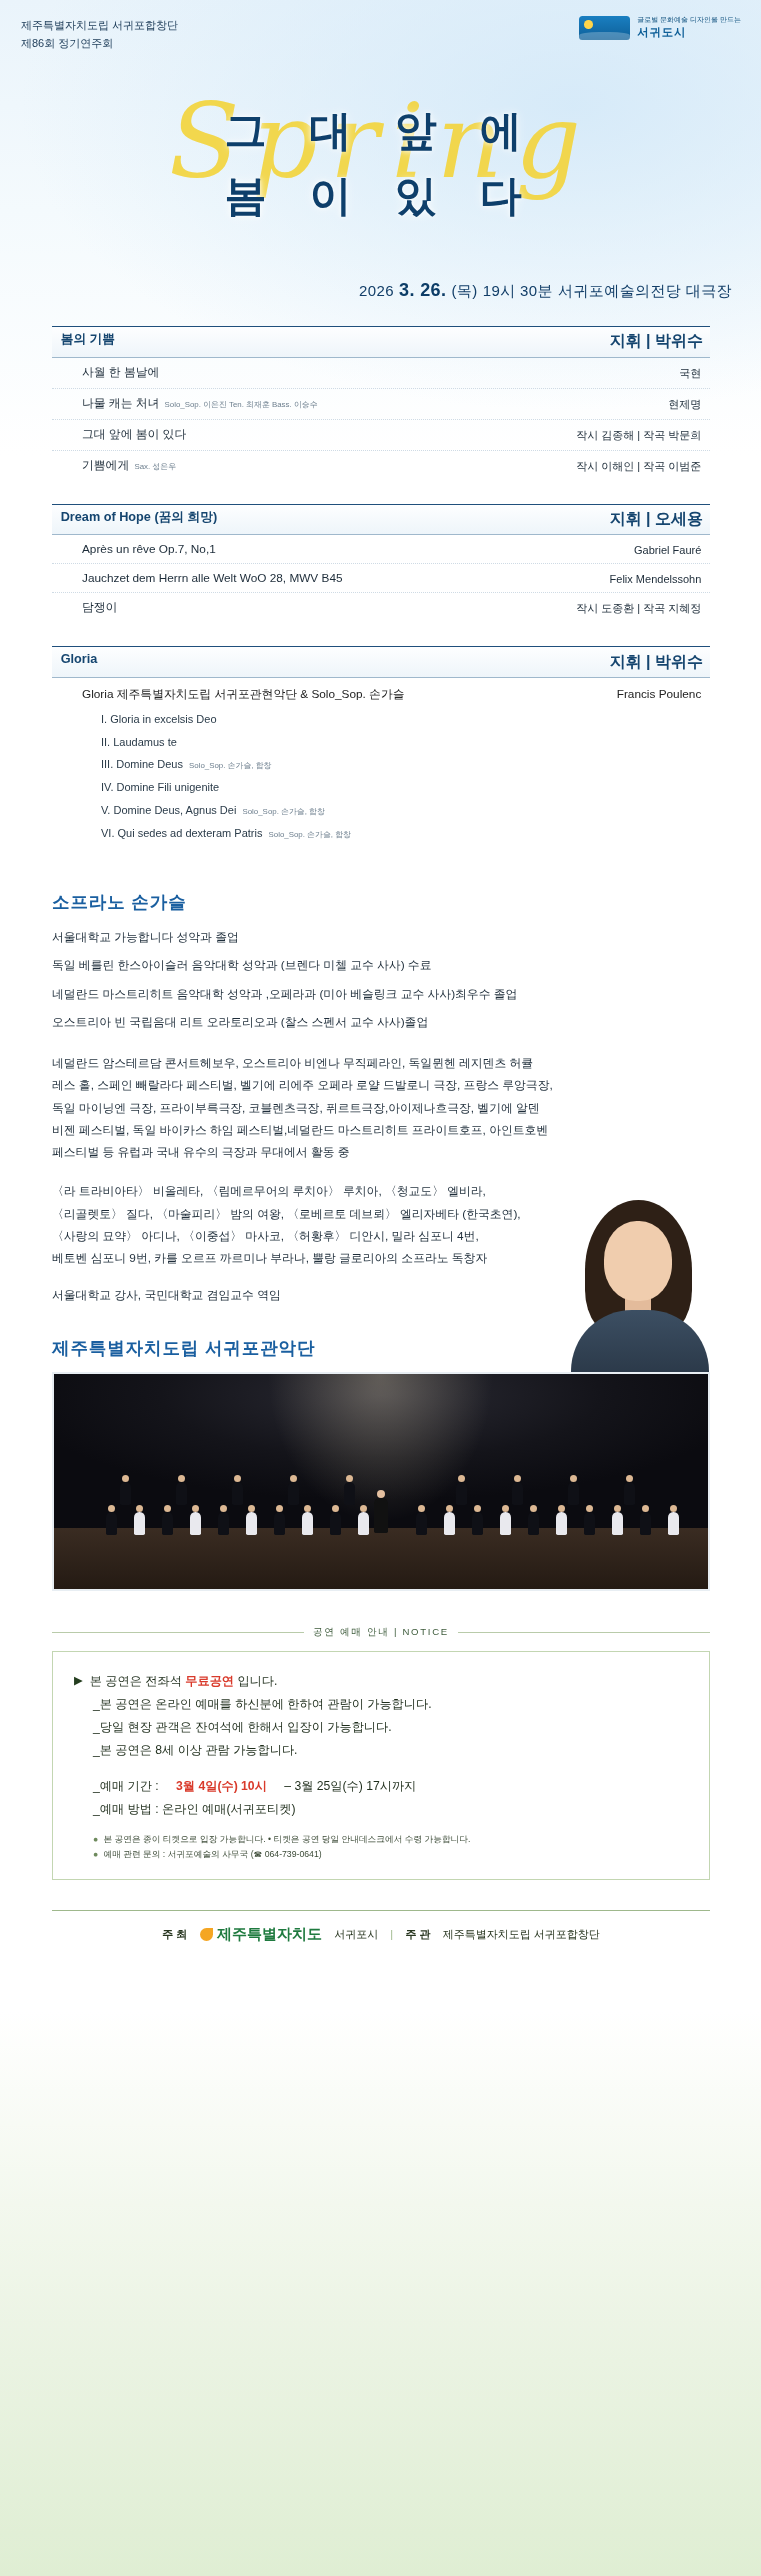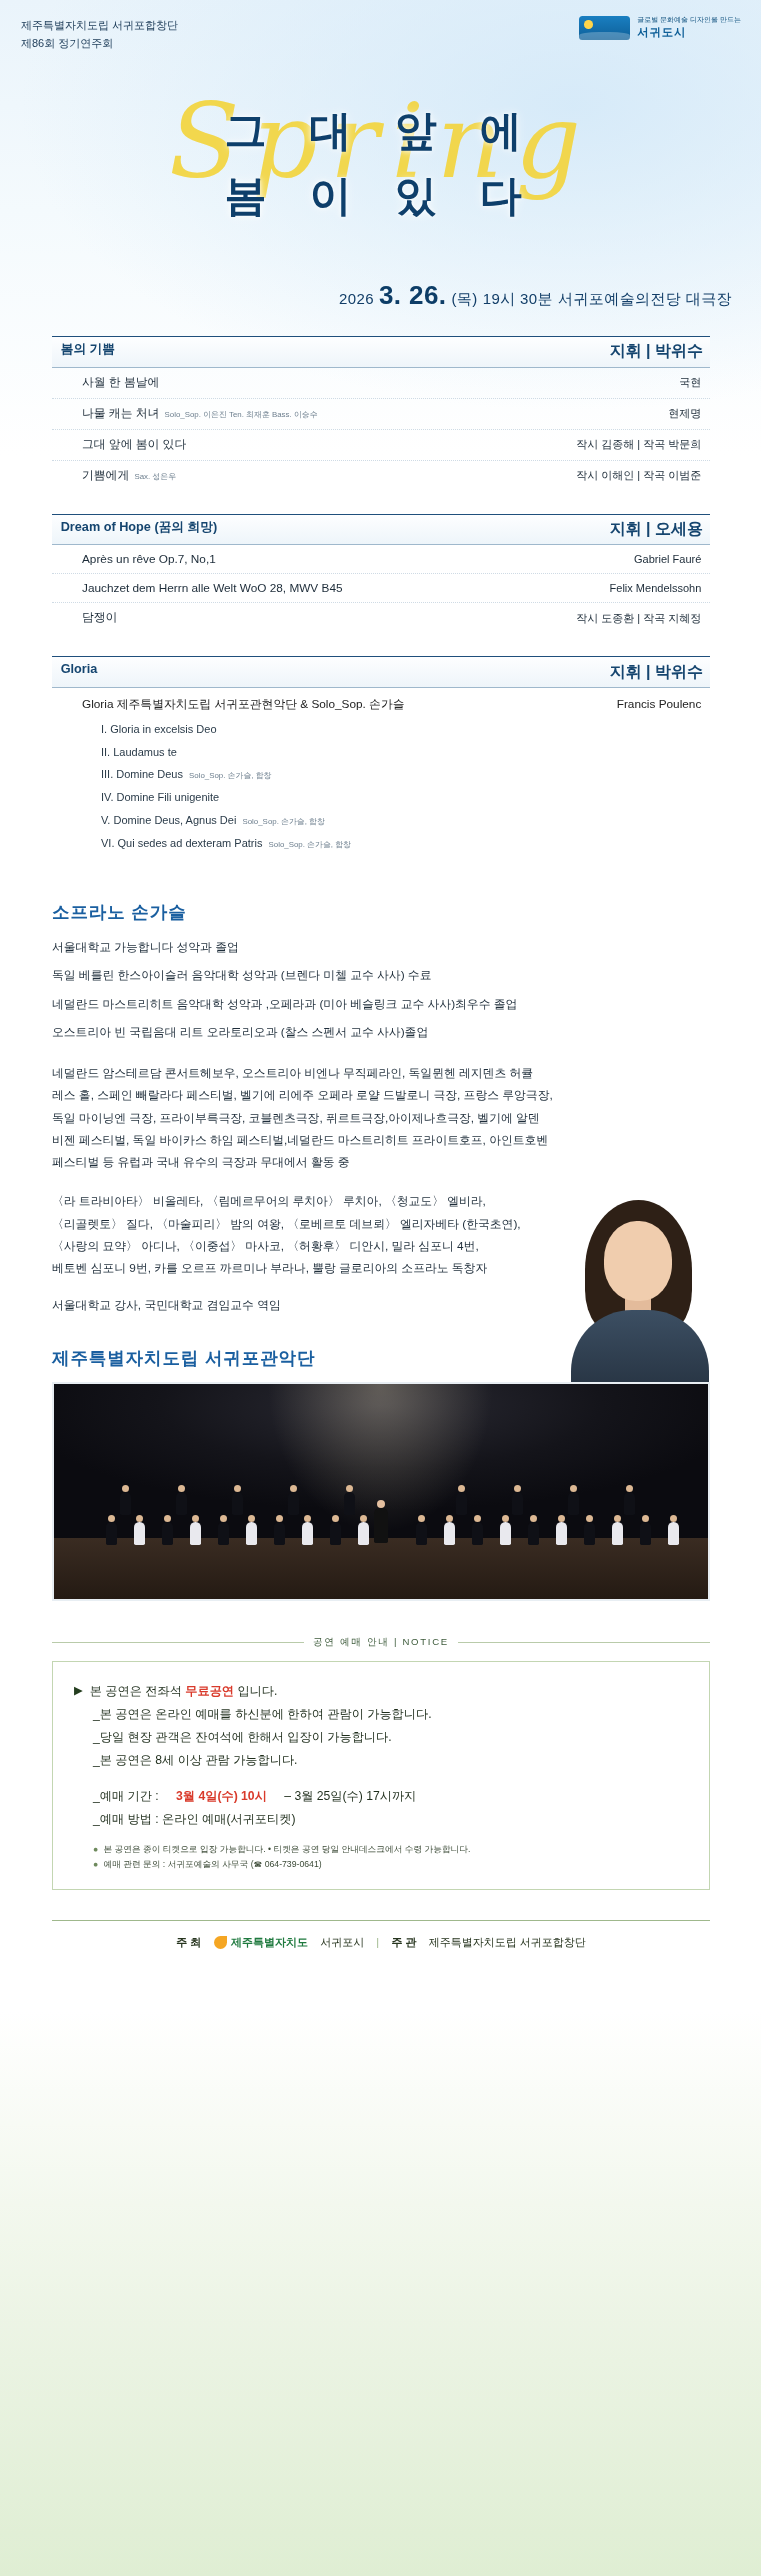--- a/index.html
+++ b/index.html
@@ -85,37 +85,37 @@
 
   
   .date-line {
     text-align: right;
     padding: 14px 30px 0 0;
     color: #123e68;
     font-size: 16.6px;
     font-weight: 700;
     letter-spacing: 0.4px;
   }
-  .date-line .big { font-size: 26px; color:#0d3d67; }
+  .date-line .big { font-size: 18px; color:#0d3d67; }
   .date-line .small { font-size: 15px; font-weight:400; }
 
   
   .program { margin: 24.5px 52px 0 52px; }
   .pblock { margin-bottom: 23px; }
   .pblock-head {
     display:flex; justify-content: space-between; align-items:flex-start;
     border-top: 1.7px solid #1f4f7c;
     border-bottom: 0.9px solid #9fb8cc;
     padding: 4.4px 7px 4.4px 8.7px;
     background: linear-gradient(180deg,#fdfeff,#eef5fa);
   }
   .pblock-title { font-size: 12.7px; font-weight:700; color:#15456f; }
   .pblock-cond { font-size: 16px; font-weight:700; color:#15456f; }
   .prow {
-    display:flex; justify-content: space-between; align-items: center;
+    display:flex; justify-content: space-between; align-items: flex-end;
     padding: 7px 8.7px 7px 30px;
     border-bottom: 0.9px dotted #cfdbe5;
     font-size: 11.8px;
     color:#1c2b38;
     gap:16px;
   }
   .prow:last-child { border-bottom: none; }
   .prow .left { display:flex; align-items: baseline; gap:5.2px; flex-wrap: wrap;}
   .prow .sub { font-size: 7.9px; color:#6d7f8e; }
   .prow .right { font-size: 11px; color:#1c2b38; text-align:right; }
@@ -243,21 +243,21 @@
   .footer {
     margin: 30px 52px 0 52px;
     border-top: 0.9px solid #9fb88c;
     padding: 14px 0 23px 0;
     display:flex; align-items:center; justify-content:center; gap: 12.2px;
     font-size: 11px; color:#27351f;
   }
   .footer .lbl { font-weight:700; }
   .jeju-logo {
     display:inline-flex; align-items:center; gap:4.4px;
-    color:#1f7a3f; font-weight:700; font-size: 11px;
+    color:#1f7a3f; font-weight:700; font-size: 15px;
   }
   .jeju-logo .leaf {
     width: 13px; height: 13px; border-radius: 50% 0 50% 50%;
     background:#f5a623; display:inline-block;
   }
   .footer .sep { color:#9fb88c; }
 </style>
 </head>
 <body>
 

